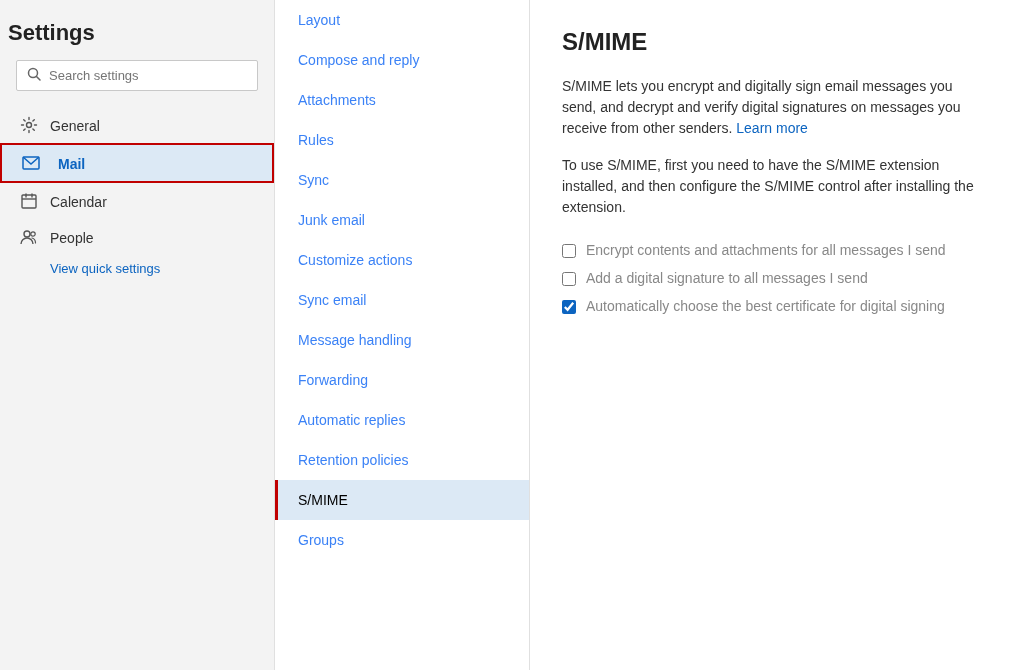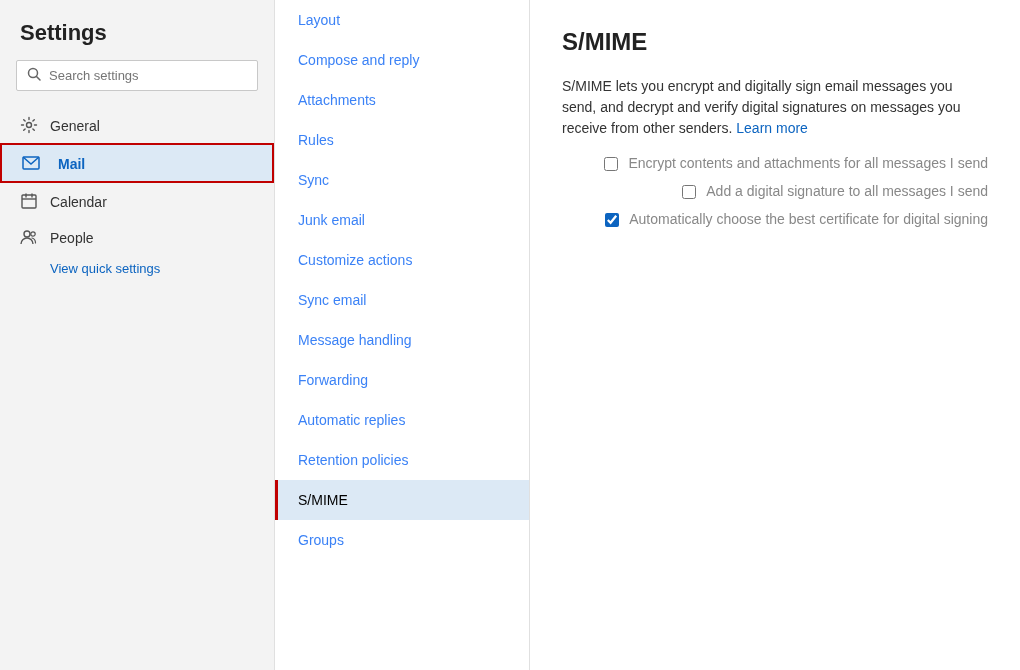--- a/index.html
+++ b/index.html
@@ -19,21 +19,21 @@
       background: #f3f3f3;
       border-right: 1px solid #e0e0e0;
       display: flex;
       flex-direction: column;
       padding: 20px 0 0 0;
       flex-shrink: 0;
     }
     .sidebar-title {
       font-size: 22px;
       font-weight: 600;
-      padding: 0 20px 14px 20px;
+      padding: 0 20px 14px 8px;
       color: #222;
     }
     .search-box {
       margin: 0 16px 16px 16px;
       display: flex;
       background: #fff;
       border: 1px solid #c8c8c8;
       border-radius: 2px;
       padding: 6px 10px;
       gap: 8px;
@@ -139,21 +139,20 @@
       max-width: 480px;
     }
 
     .checkbox-item {
       display: flex;
       align-items: flex-start;
       gap: 10px;
       margin-bottom: 12px;
       color: #888;
       font-size: 14px;
-      justify-content: flex-end;
     }
     .checkbox-item input[type="checkbox"] {
       margin-top: 2px;
       flex-shrink: 0;
       width: 14px;
       height: 14px;
       accent-color: #0c64c0;
     }
     .checkbox-item.checked-item input[type="checkbox"] {
       accent-color: #0c64c0;
@@ -268,20 +267,21 @@
   <div class="middle-item">
     <span>Groups</span>
   </div>
 </div>
 
 <div class="main-content">
   <h1 class="main-title">S/MIME</h1>
 
   <p class="description"><span>S/MIME lets you encrypt and digitally sign email messages you send, and decrypt and verify digital signatures on messages you receive from other senders. </span><a href="#">Learn more</a></p>
 
+  <p class="description2">To use S/MIME, first you need to have the S/MIME extension installed, and then configure the S/MIME control after installing the extension.</p>
 
   <div class="checkbox-item">
     <input type="checkbox" id="encrypt" style="">
     <label for="encrypt" class="checkbox-label">Encrypt contents and attachments for all messages I send</label>
   </div>
 
   <div class="checkbox-item">
     <input type="checkbox" id="signature" style="">
     <label for="signature" class="checkbox-label">Add a digital signature to all messages I send</label>
   </div>

